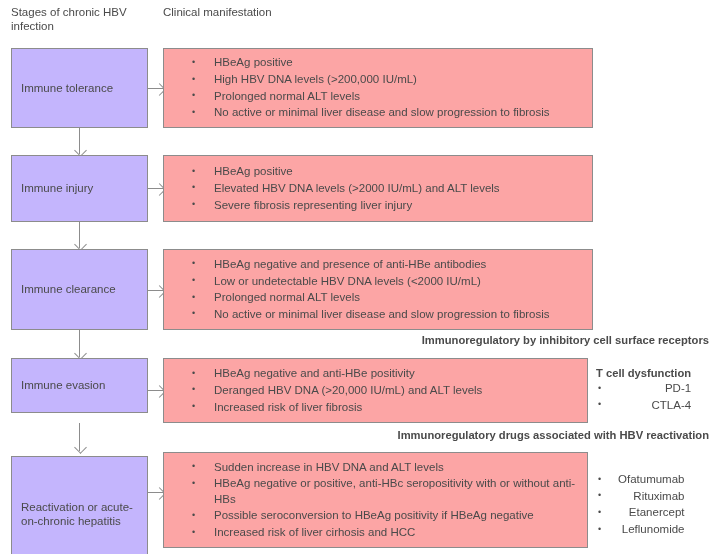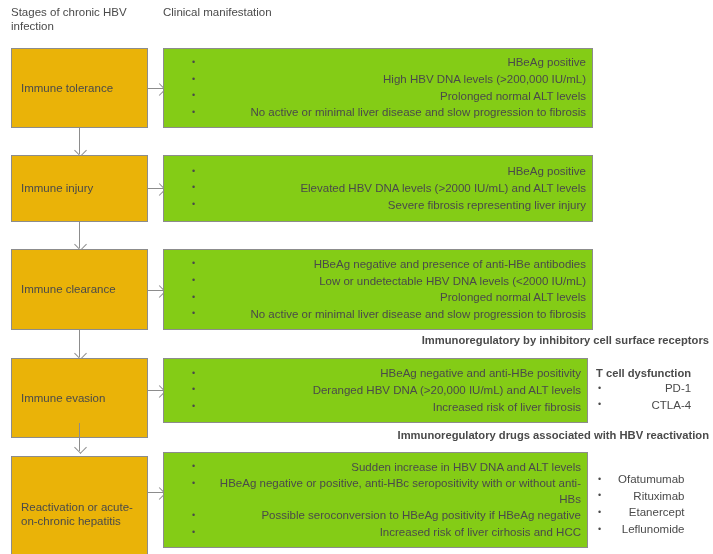--- a/index.html
+++ b/index.html
@@ -23,38 +23,37 @@
     line-height: 14px;
     color: #4a4a4a;
   }
   #hdr-stages { left: 11px; top: 5px; width: 145px; }
   #hdr-clinical { left: 163px; top: 5px; width: 240px; }
 
   .stage-box {
     position: absolute;
     left: 11px;
     width: 137px;
-    background: #eab308;
+    background: #c4b5fd;
     border: 1px solid #8c8c8c;
     display: flex;
     align-items: center;
     padding: 0 9px;
     font-size: 11.5px;
     line-height: 14.5px;
     color: #4a4a4a;
   }
 
   .detail-box {
     position: absolute;
     left: 163px;
-    background: #84cc16;
+    background: #fca5a5;
     border: 1px solid #8c8c8c;
     display: flex;
     align-items: center;
-    text-align: right;
   }
   .detail-box ul {
     margin: 0;
     padding: 0 6px 0 28px;
     list-style: none;
     width: 100%;
   }
   .detail-box li {
     position: relative;
     font-size: 11.5px;
@@ -193,21 +192,21 @@
     <li>HBeAg negative and presence of anti-HBe antibodies</li>
     <li>Low or undetectable HBV DNA levels (&lt;2000 IU/mL)</li>
     <li>Prolonged normal ALT levels</li>
     <li>No active or minimal liver disease and slow progression to fibrosis</li>
   </ul>
 </div>
 <div class="vconn" style="top:330px; height:27px;"></div>
 
 <div class="banner" style="top:334px; right:4px;">Immunoregulatory by inhibitory cell surface receptors</div>
 
-<div class="stage-box" style="top:358px; height:80px;">
+<div class="stage-box" style="top:358px; height:55px;">
   <span>Immune evasion</span>
 </div>
 <div class="hconn" style="top:390px;"></div>
 <div class="detail-box" style="top:358px; height:65px; width:425px;">
   <ul>
     <li>HBeAg negative and anti-HBe positivity</li>
     <li>Deranged HBV DNA (&gt;20,000 IU/mL) and ALT levels</li>
     <li>Increased risk of liver fibrosis</li>
   </ul>
 </div>

